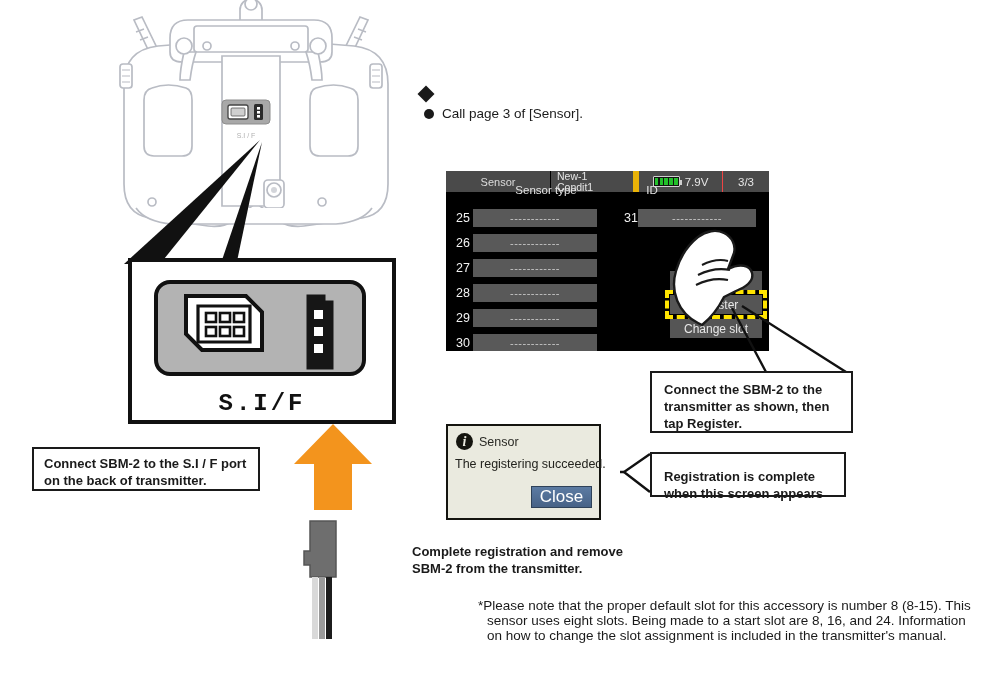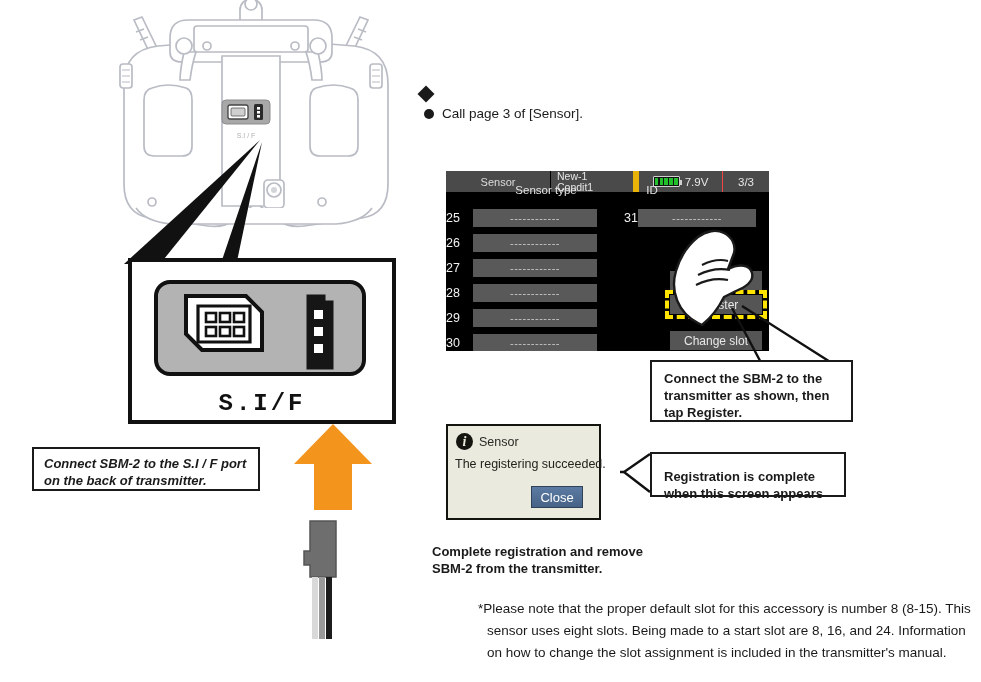--- a/index.html
+++ b/index.html
@@ -105,21 +105,21 @@
   #col-sensor-type { position: absolute; left: 38px; width: 124px; text-align: center; }
   #col-id { position: absolute; left: 176px; width: 60px; text-align: center; }
 
   
   .lcd-row {
     position: absolute; left: 0;
     height: 20px; width: 160px;
     display: flex; align-items: center;
   }
   .lcd-row .rnum {
-    width: 24px; text-align: left;
+    width: 24px; text-align: right;
     color: #f2f2f2; font-size: 12.5px;
     padding-right: 3px;
   }
   .lcd-row .rfield {
     width: 124px; height: 18px;
     background: #595959;
     display: flex; align-items: center; justify-content: center;
   }
   .dashes {
     color: #c9c9c9; font-size: 11px; letter-spacing: .5px;
@@ -145,21 +145,21 @@
   
   .lcd-btn {
     position: absolute; left: 224px;
     width: 92px; height: 19px;
     background: #555555;
     color: #e8e8e8; font-size: 12px;
     display: flex; align-items: center; justify-content: center;
   }
   #btn-reload { top: 100px; }
   #btn-register { top: 124px; }
-  #btn-changeslot { top: 148px; margin-top: 12px; }
+  #btn-changeslot { top: 148px; }
   #register-highlight {
     position: absolute; left: 219px; top: 119px;
     width: 102px; height: 29px;
     border: 4px dashed #ffe400;
     box-sizing: border-box;
     pointer-events: none;
   }
 
   
   #hand-svg { position: absolute; left: 216px; top: 56px; }
@@ -168,33 +168,32 @@
   .callout {
     border: 2px solid #1a1a1a;
     background: #ffffff;
     font-weight: bold;
     font-size: 13px;
     line-height: 17px;
     box-sizing: border-box;
     padding: 8px 10px 7px 12px;
   }
   #callout-connect {
-    left: 650px; top: 360px;
+    left: 650px; top: 371px;
     width: 203px; height: 62px;
   }
   #callout-registration {
     left: 650px; top: 452px;
     width: 196px; height: 45px;
     padding-top: 14px;
   }
   #callout-sbm2 {
     left: 32px; top: 447px;
     width: 228px; height: 44px;
     padding: 6px 8px 20px 10px;
-    font-style: italic;
   }
 
   
   #dialog {
     left: 446px; top: 424px;
     width: 155px; height: 96px;
     background: #eaeadf;
     border: 2px solid #14140f;
     box-sizing: border-box;
   }
@@ -214,39 +213,39 @@
     line-height: 1;
   }
   #dialog-title { font-size: 12.5px; color: #2a2a25; }
   #dialog-msg {
     position: absolute; left: 7px; top: 31px;
     font-size: 12.5px; color: #23231e;
     white-space: nowrap;
   }
   #dialog-close {
     position: absolute; left: 83px; top: 60px;
-    width: 52px; height: 22px;
+    width: 61px; height: 22px;
     background: linear-gradient(#5c7ba3,#476286);
     border: 1px solid #2f4259;
-    color: #ffffff; font-size: 13px;
+    color: #ffffff; font-size: 17px;
     display: flex; align-items: center; justify-content: center;
     box-sizing: border-box;
   }
 
   
   #complete-note {
-    left: 432px; top: 543px;
+    left: 412px; top: 543px;
     font-size: 13px; font-weight: bold;
     line-height: 17px;
   }
   #footnote {
     left: 478px; top: 598px;
     width: 490px;
     font-size: 13.5px;
-    line-height: 22px;
+    line-height: 15px;
     text-indent: -9px;
     padding-left: 9px;
   }
 
   
   #tx-svg { left: 112px; top: -2px; }
   #detail-svg { left: 128px; top: 258px; }
   #arrow-svg { left: 292px; top: 424px; }
   #plug-svg  { left: 298px; top: 519px; }
   #leader-svg { left: 120px; top: 140px; }

